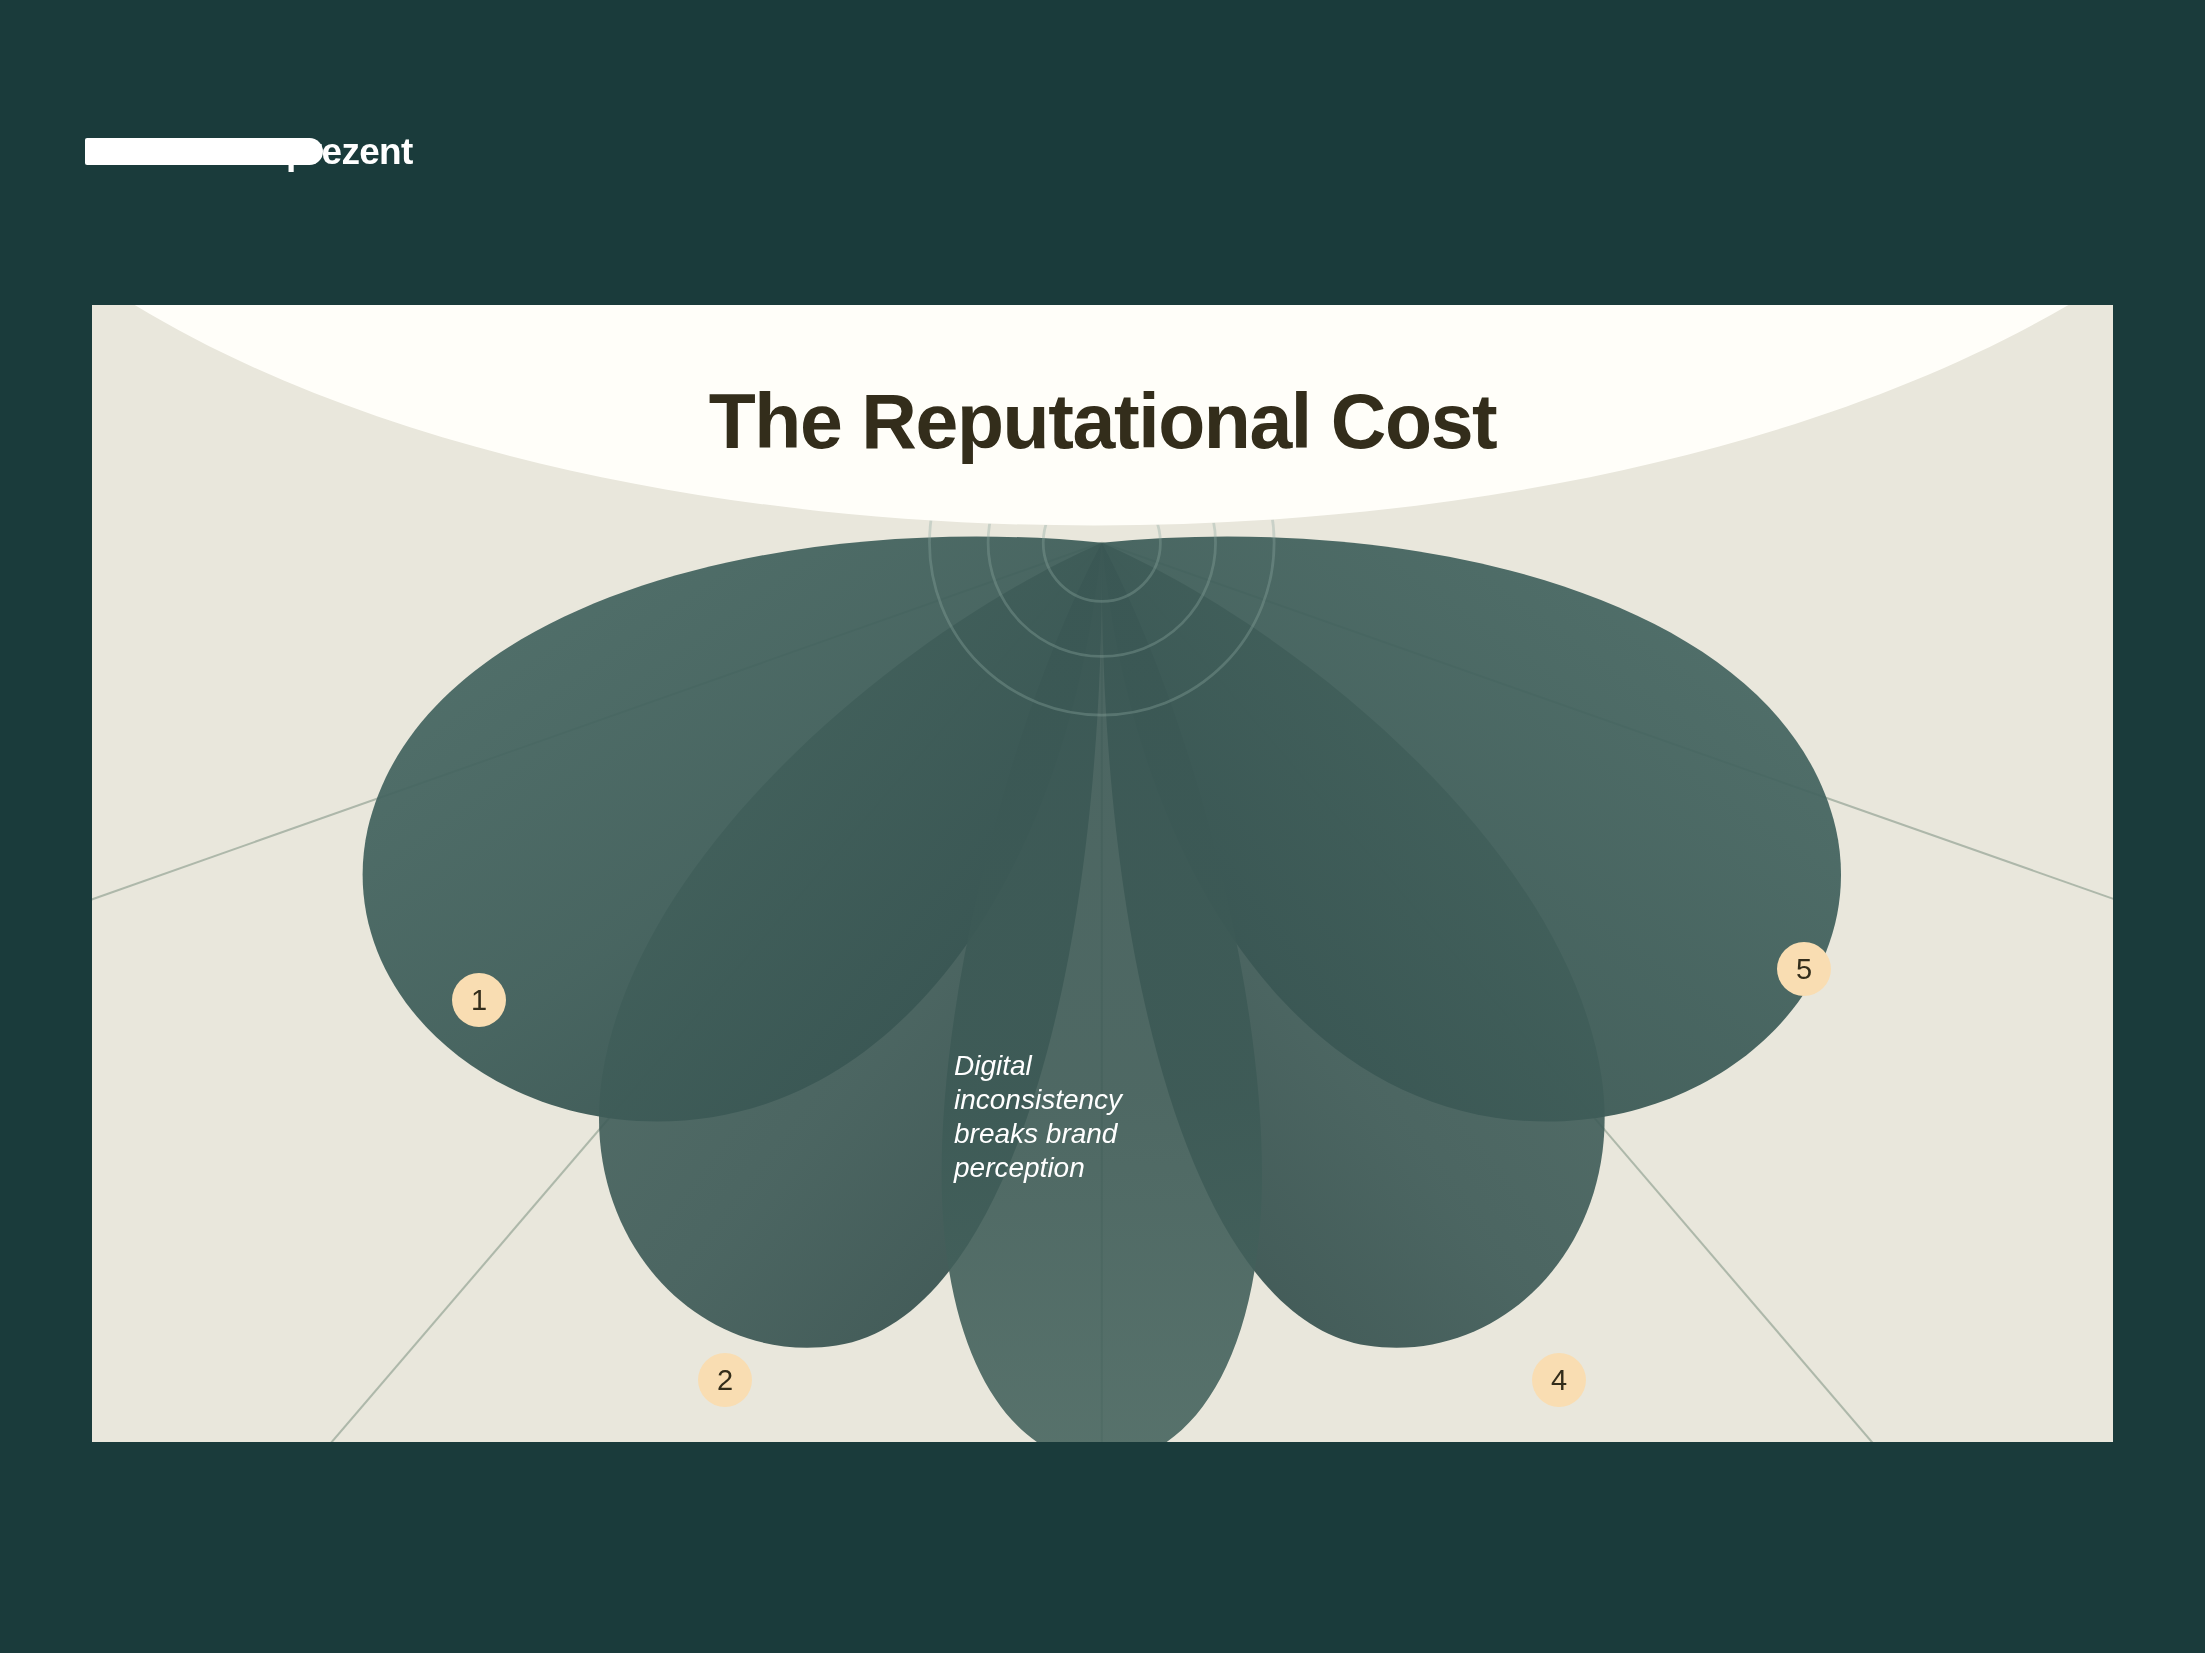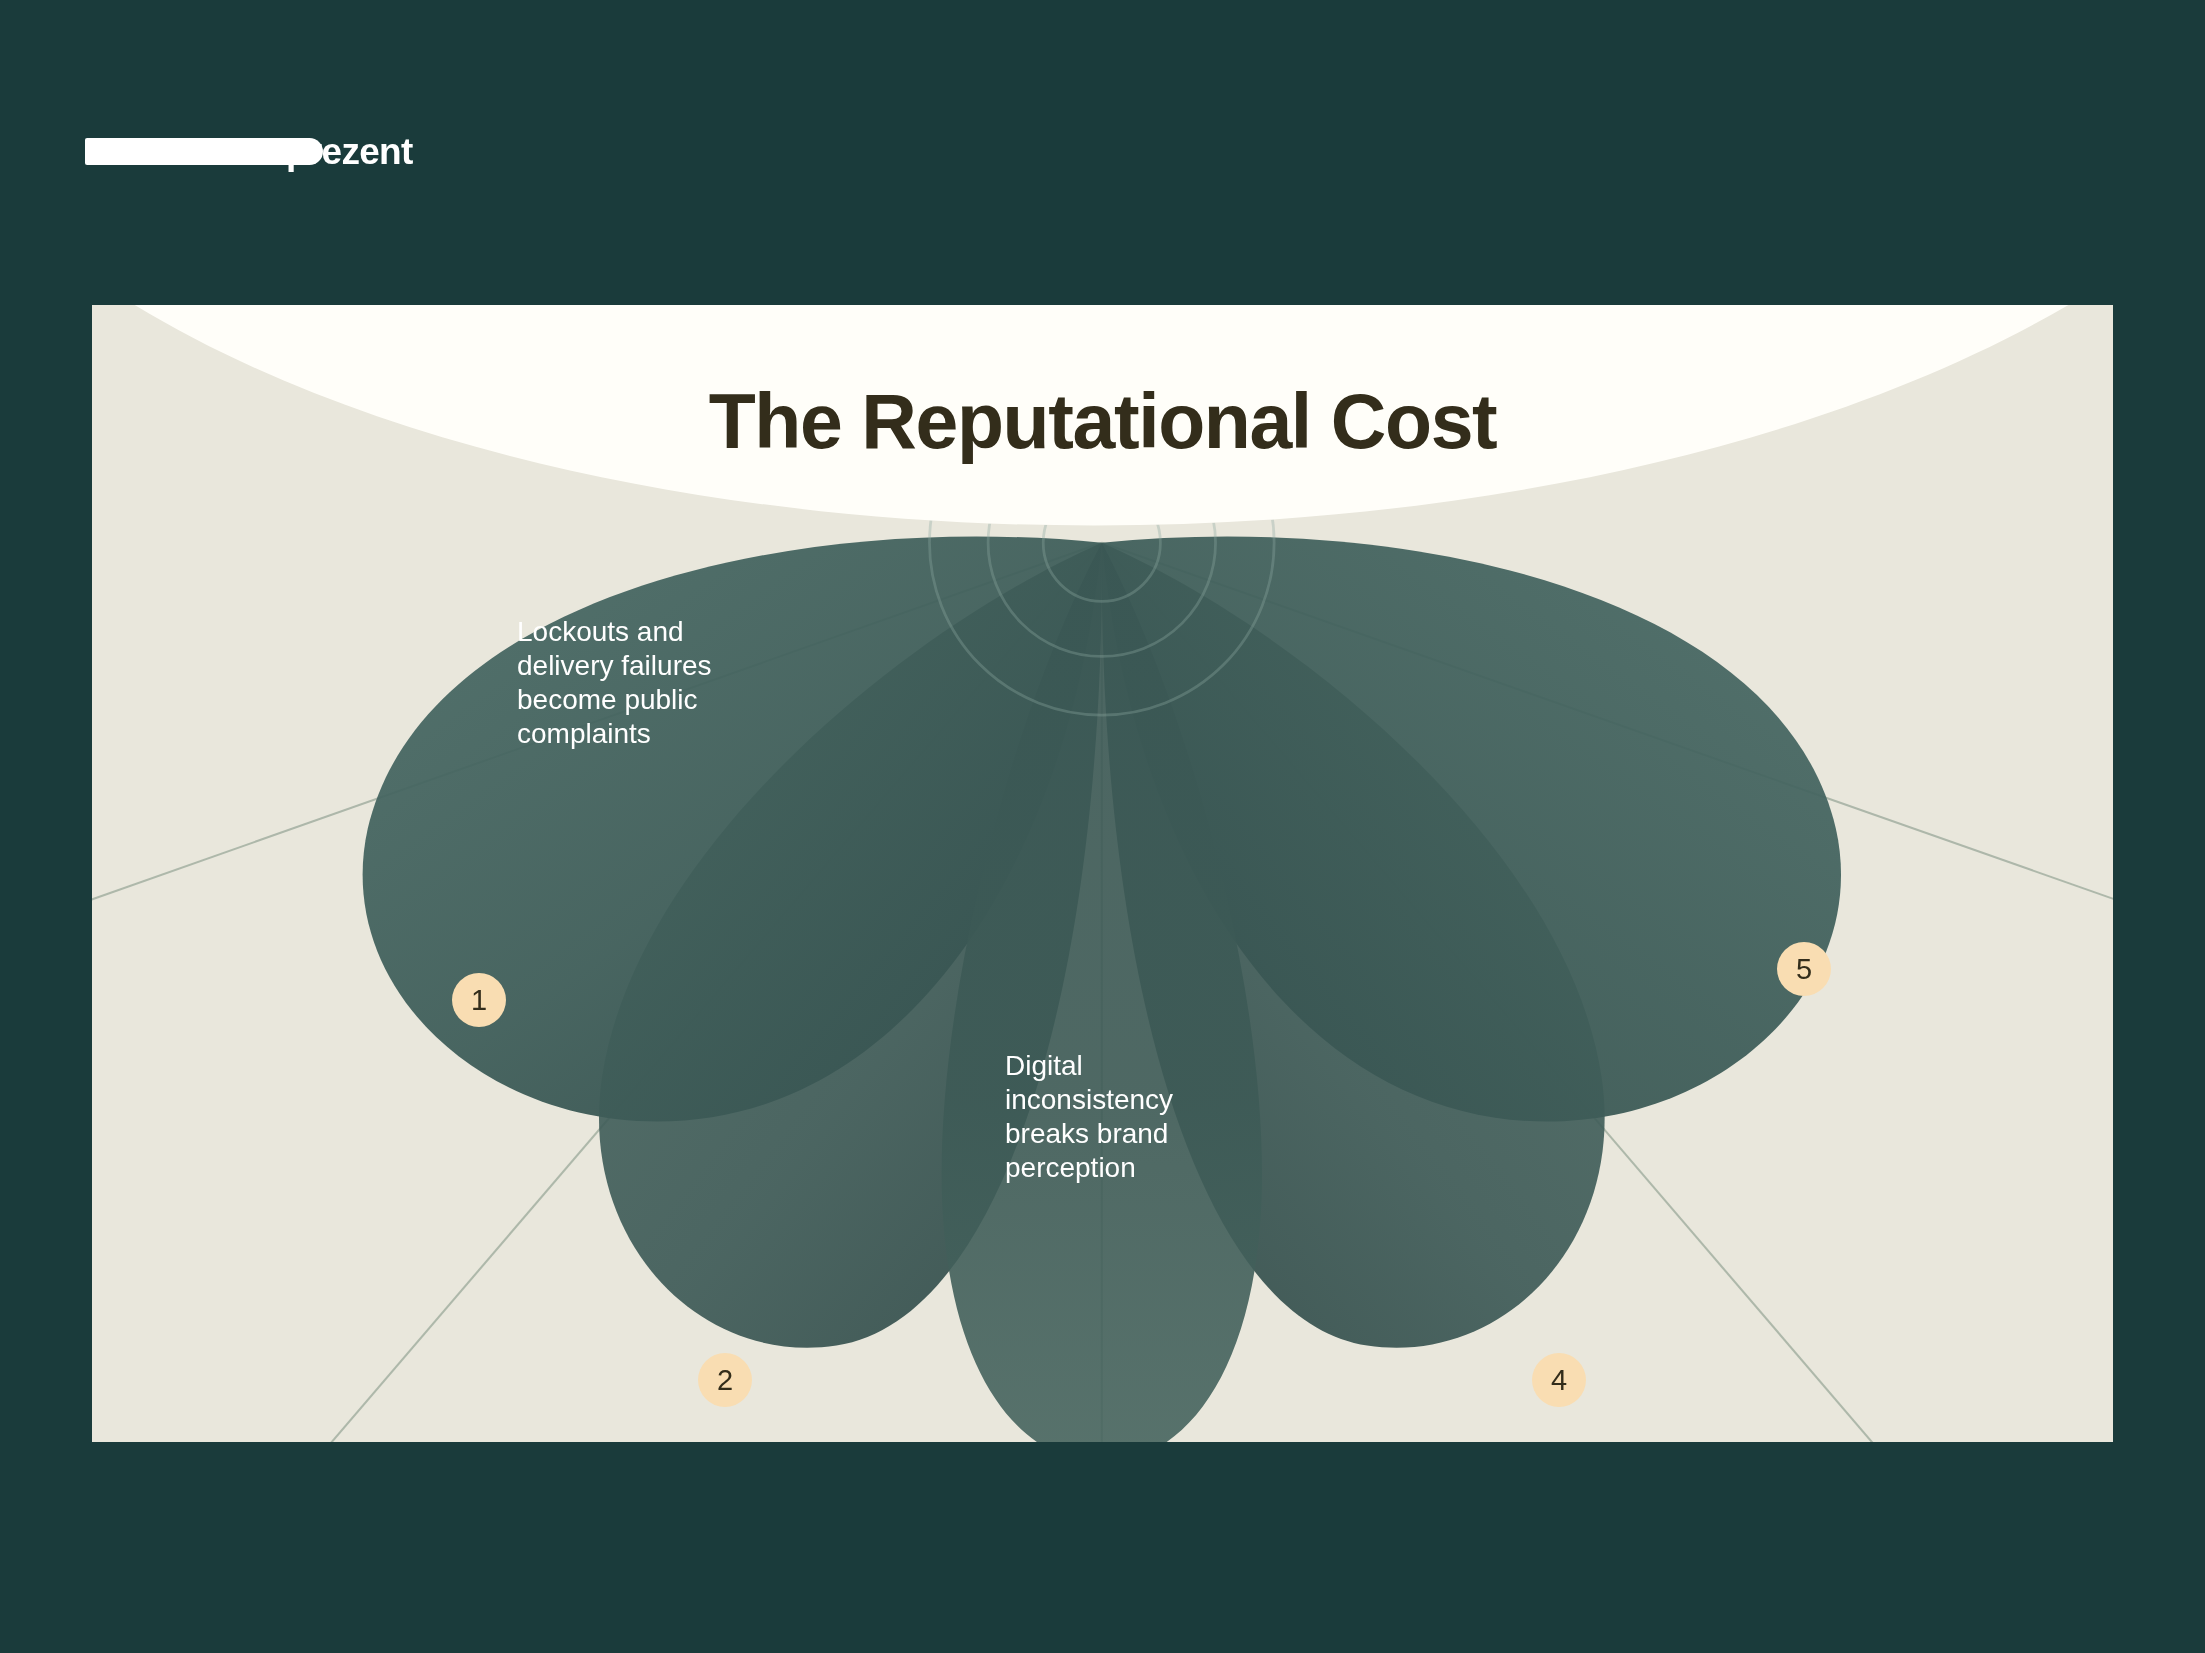--- a/index.html
+++ b/index.html
@@ -61,21 +61,21 @@
     position:absolute;
     color:#ffffff;
     font-size:28px;
     line-height:1.22;
     font-weight:500;
     z-index:7;
     white-space:pre-line;
   }
   #petal-text-1 { left:425px; top:310px; width:262px; }
   #petal-text-2 { left:555px; top:589px; width:276px; }
-  #petal-text-3 { left:913px; top:744px; width:221px; }
+  #petal-text-3 { left:862px; top:744px; width:221px;font-style:italic; }
   #petal-text-4 { left:1278px; top:589px; width:227px; }
   #petal-text-5 { left:1513px; top:296px; width:200px; }
 
   
   .petal-badge {
     position:absolute;
     width:54px; height:54px;
     border-radius:50%;
     background:#f9ddb2;
     color:#332d1b;
@@ -196,24 +196,20 @@
         </g>
       </g>
 
       <path d="M 0 0 L 2932 0 L 2932 -40
                C 2200 440 700 440 0 -40 Z" fill="#fffef9"></path>
     </g>
   </svg>
 
   <div id="slide-title">The Reputational Cost</div>
 
-  <div class="petal-text" id="petal-text-1">Lockouts and
-delivery failures
-become public
-complaints</div>
   <div class="petal-text" id="petal-text-3">Digital
 inconsistency
 breaks brand
 perception</div>
 
   <div class="petal-badge" id="petal-badge-1">1</div>
   <div class="petal-badge" id="petal-badge-2">2</div>
 
   <div class="petal-badge" id="petal-badge-4">4</div>
   <div class="petal-badge" id="petal-badge-5">5</div>

